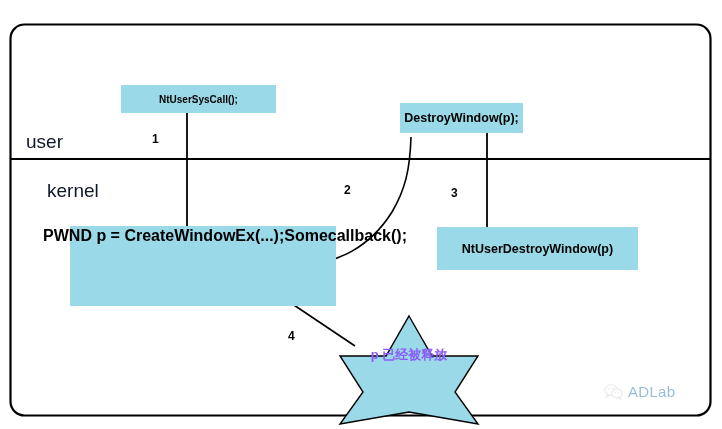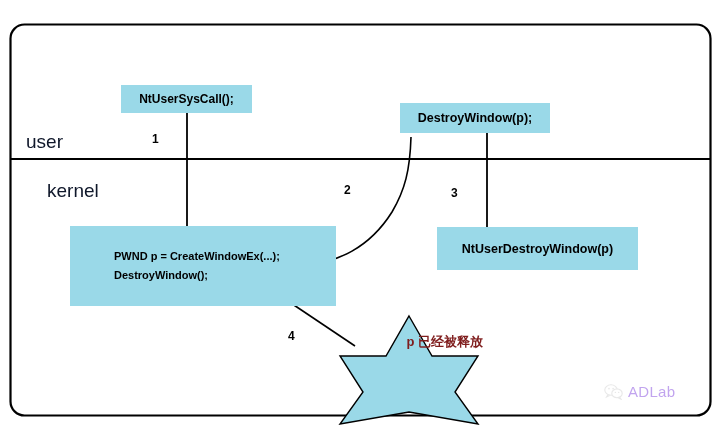--- a/index.html
+++ b/index.html
@@ -30,51 +30,51 @@
     box-sizing: border-box;
     font-weight: bold;
     color: #000000;
     display: flex;
     align-items: center;
     z-index: 3;
   }
   #box-ntusersyscall {
     left: 121px;
     top: 85px;
-    width: 131px;
+    width: 155px;
     height: 28px;
     justify-content: center;
-    font-size: 12px;
+    font-size: 10px;
   }
   #box-destroywindow {
     left: 400px;
     top: 103px;
-    width: 150px;
+    width: 123px;
     height: 30px;
     justify-content: center;
     font-size: 12.5px;
   }
   #box-ntuserdestroywindow {
     left: 437px;
     top: 227px;
     width: 201px;
     height: 43px;
     justify-content: center;
     font-size: 12.5px;
   }
   #box-code {
     left: 70px;
     top: 226px;
     width: 266px;
     height: 80px;
-    flex-direction: column;
+    flex-direction: row;
     align-items: flex-start;
     justify-content: center;
     padding-left: 44px;
-    font-size: 11px;
+    font-size: 16px;
     line-height: 19px;
   }
   .code-line {
     white-space: nowrap;
   }
   .zone-label {
     position: absolute;
     font-size: 19px;
     color: #0f172a;
     font-weight: normal;
@@ -89,42 +89,42 @@
     color: #000000;
     z-index: 4;
   }
   #step-1 { left: 152px; top: 132px; }
   #step-2 { left: 344px; top: 183px; }
   #step-3 { left: 451px; top: 186px; }
   #step-4 { left: 288px; top: 329px; }
   #star-label {
     position: absolute;
     left: 335px;
-    top: 333px;
+    top: 346px;
     width: 148px;
-    text-align: right;
+    text-align: center;
     font-size: 13px;
     font-weight: bold;
-    color: #7f1d1d;
+    color: #8b5cf6;
     z-index: 5;
     white-space: nowrap;
   }
   #watermark {
     position: absolute;
     left: 604px;
     top: 383px;
     display: flex;
     align-items: center;
     gap: 5px;
     z-index: 6;
     opacity: 0.42;
   }
   #watermark-text {
     font-size: 15px;
-    color: #6d28d9;
+    color: #0369a1;
     letter-spacing: 0.3px;
   }
 </style>
 </head>
 <body>
 
 <div id="canvas">
 
   <svg class="svg-layer" viewBox="0 0 722 429">
 
@@ -153,21 +153,21 @@
   <div class="box" id="box-destroywindow">
     <span>DestroyWindow(p);</span>
   </div>
 
   <div class="box" id="box-ntuserdestroywindow">
     <span>NtUserDestroyWindow(p)</span>
   </div>
 
   <div class="box" id="box-code">
     <span class="code-line">PWND p = CreateWindowEx(...);</span>
-    <span class="code-line">DestroyWindow();</span>
+    <span class="code-line">Somecallback();</span>
   </div>
 
   <div class="step-num" id="step-1">1</div>
   <div class="step-num" id="step-2">2</div>
   <div class="step-num" id="step-3">3</div>
   <div class="step-num" id="step-4">4</div>
 
   <div id="star-label">p 已经被释放</div>
 
   <div id="watermark">

